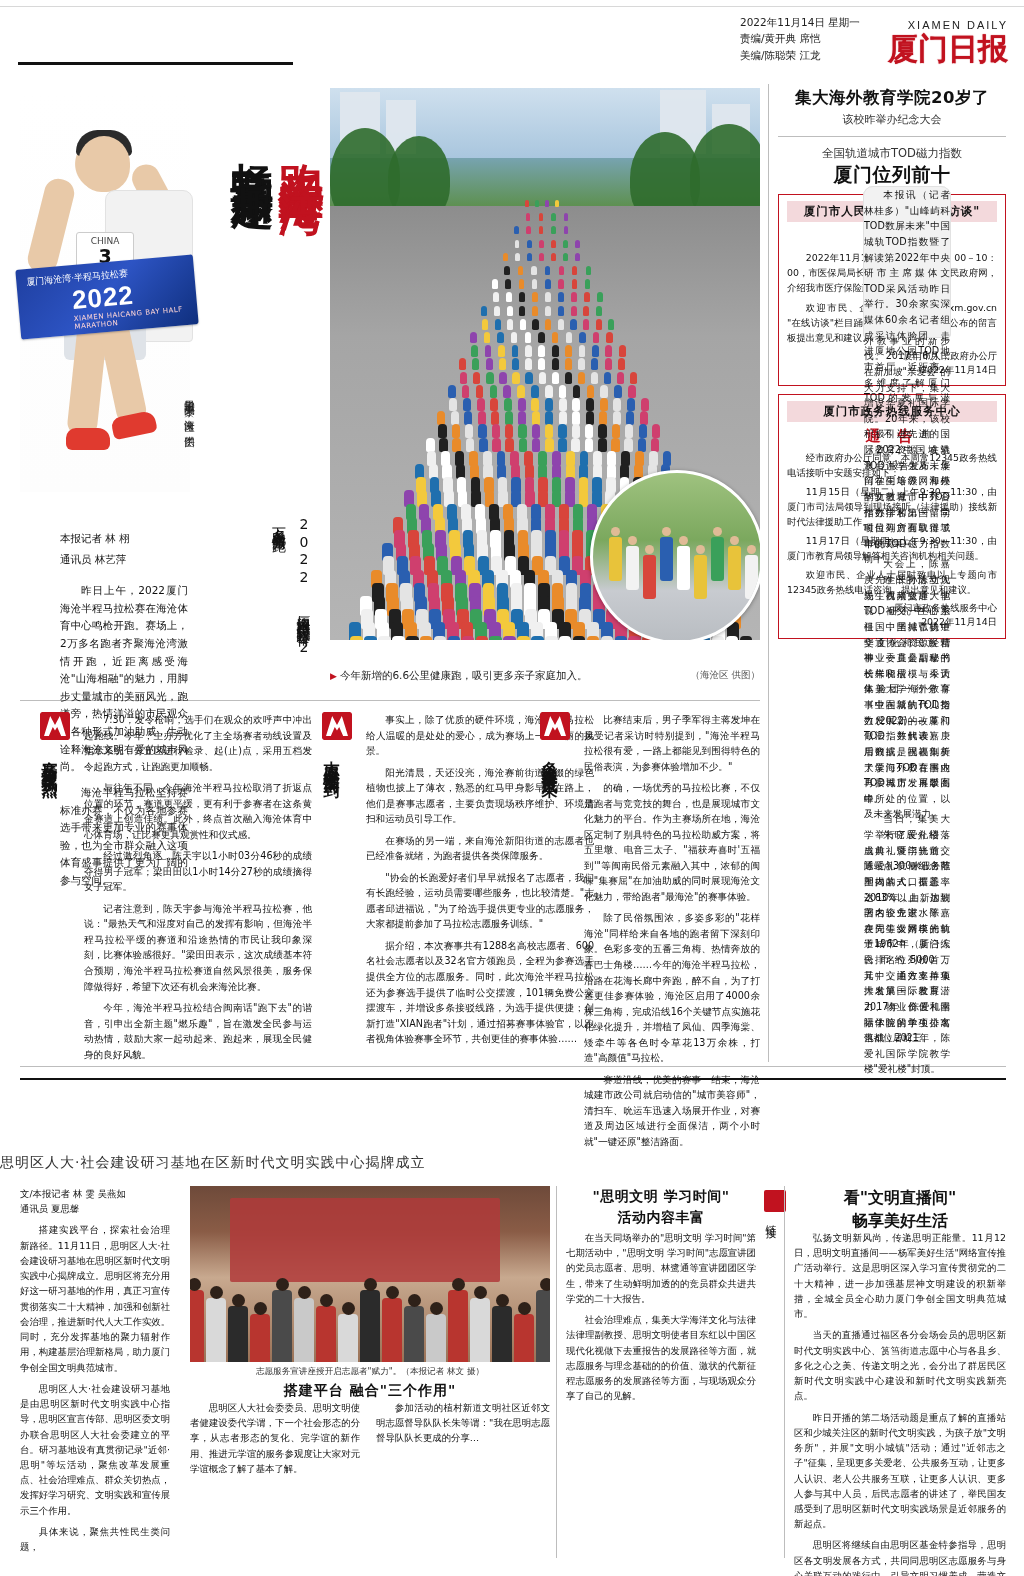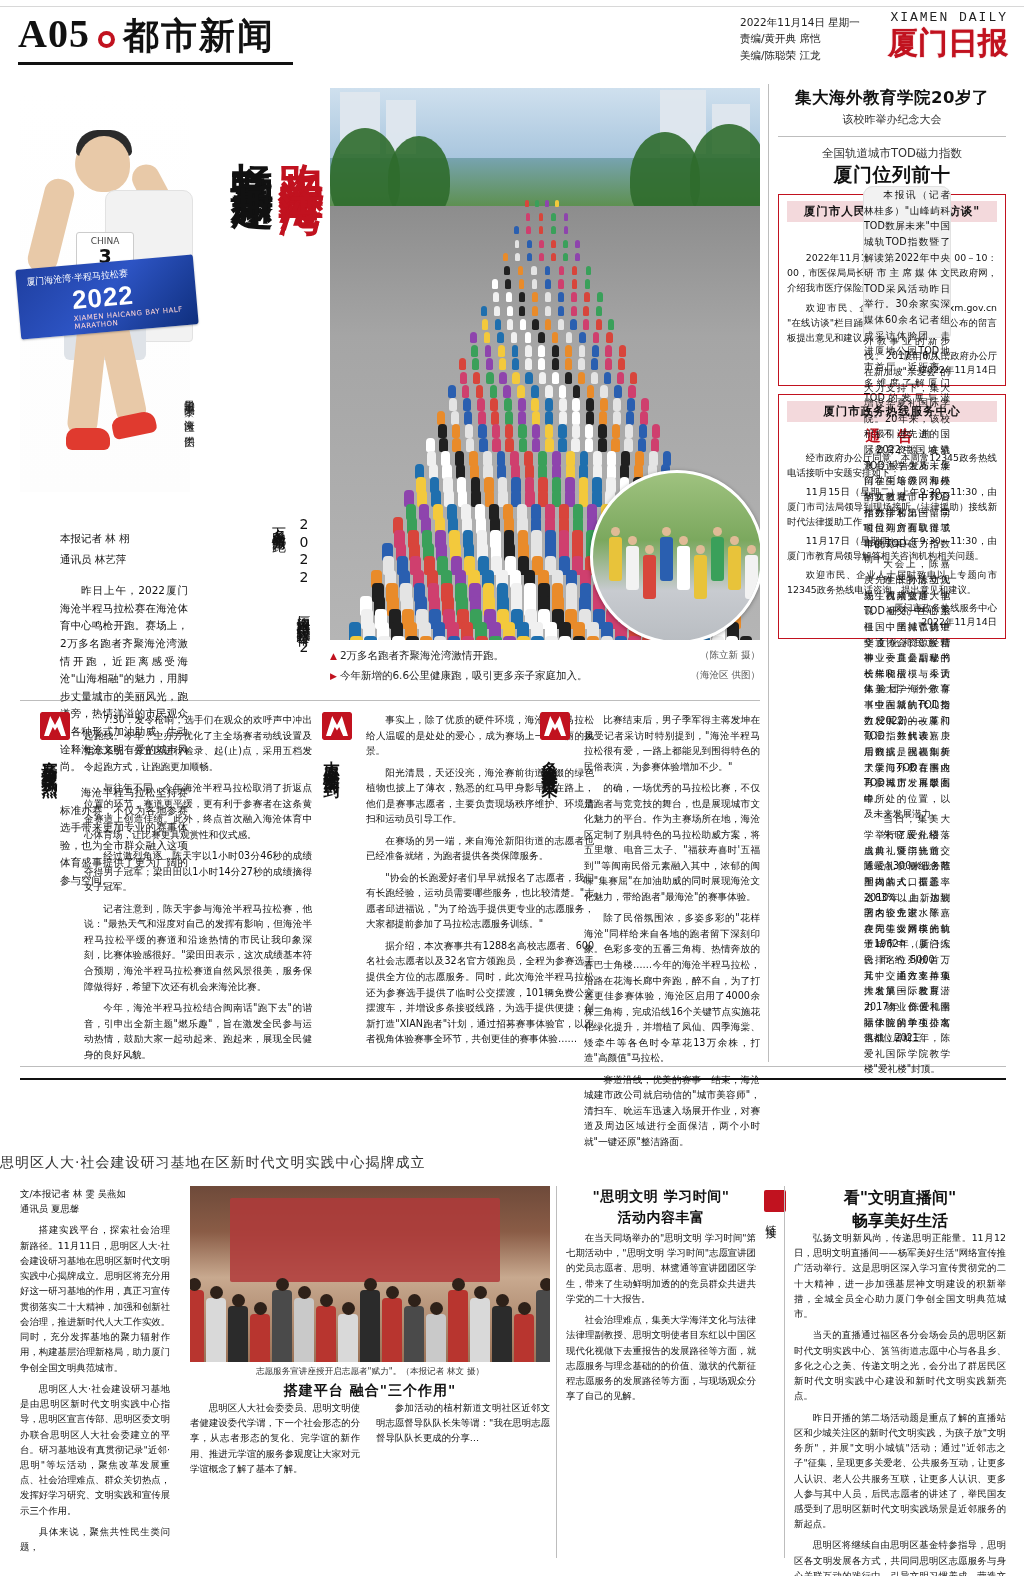--- a/index.html
+++ b/index.html
@@ -16,21 +16,21 @@
   
   .masthead{position:absolute;left:0;top:0;width:1024px;height:72px;}
   .mast-left{position:absolute;left:18px;top:14px;display:flex;align-items:flex-end;gap:6px;}
   .mast-a05{font-family:"Liberation Serif",serif;font-size:40px;font-weight:bold;letter-spacing:1px;color:#111;line-height:1;}
   .mast-dot{width:17px;height:17px;border-radius:50%;background:#c1121f;display:inline-block;margin:0 2px 6px 2px;position:relative;}
   .mast-dot:after{content:"";position:absolute;left:4px;top:4px;width:9px;height:9px;border-radius:50%;background:#fff;}
   .mast-section{font-family:"DejaVu Sans",sans-serif;font-size:36px;font-weight:bold;color:#111;line-height:1;letter-spacing:2px;}
   .mast-rule{position:absolute;left:18px;top:62px;width:275px;height:3px;background:#111;}
   .mast-mid{position:absolute;left:740px;top:14px;font-family:"DejaVu Sans",sans-serif;font-size:10.5px;color:#222;line-height:1.55;text-align:left;}
   .mast-right{position:absolute;right:16px;top:10px;text-align:right;}
-  .mast-en{font-family:Liberation Mono, monospace;font-size:13px;letter-spacing:2px;color:#222;}
+  .mast-en{font-family:Liberation Sans, sans-serif;font-size:11px;letter-spacing:2px;color:#222;margin-top:9px;}
   .mast-logo{font-family:"DejaVu Sans",sans-serif;font-size:30px;font-weight:bold;color:#c1121f;letter-spacing:0px;line-height:1.05;margin-top:2px;
     text-shadow:0 0 1px #c1121f;}
   .mast-topline{position:absolute;left:0;top:6px;width:1024px;height:0;border-top:1px solid #d8d8d8;}
 
   
   .vrule{position:absolute;width:1px;background:#bdbdbd;}
   .hrule{position:absolute;height:1px;background:#bdbdbd;}
 
   
   .runner{position:absolute;left:20px;top:92px;width:170px;height:420px;}
@@ -156,25 +156,20 @@
   .bright-h{position:absolute;left:794px;top:1186px;width:212px;text-align:center;
     font-family:"DejaVu Sans",sans-serif;font-size:16px;font-weight:bold;color:#111;line-height:1.45;}
 </style>
 </head>
 <body>
 
 <div class="page">
 
   <div class="masthead">
     <div class="mast-topline"></div>
-    <div class="mast-left">
-      <span class="mast-a05">A05</span>
-      <span class="mast-dot"></span>
-      <span class="mast-section">都市新闻</span>
-    </div>
     <div class="mast-rule"></div>
     <div class="mast-mid">
       <div>2022年11月14日 星期一</div>
       <div>责编/黄开典 席恺</div>
       <div>美编/陈聪荣 江龙</div>
     </div>
     <div class="mast-right">
       <div class="mast-en">XIAMEN DAILY</div>
       <div class="mast-logo">厦门日报</div>
     </div>
@@ -802,23 +797,20 @@
           <div class="mp-inset-p" style="left:103px;top:72px;width:9px;height:9px;border-radius:50%;background:#e0bb96;"></div>
           <div class="mp-inset-p" style="left:118px;top:64px;width:13px;height:44px;background:#3aa05a;"></div>
           <div class="mp-inset-p" style="left:120px;top:54px;width:9px;height:9px;border-radius:50%;background:#e0bb96;"></div>
           <div class="mp-inset-p" style="left:135px;top:73px;width:13px;height:44px;background:#e8c33a;"></div>
           <div class="mp-inset-p" style="left:137px;top:63px;width:9px;height:9px;border-radius:50%;background:#e0bb96;"></div>
           <div class="mp-inset-p" style="left:152px;top:82px;width:13px;height:44px;background:#f2f2f2;"></div>
           <div class="mp-inset-p" style="left:154px;top:72px;width:9px;height:9px;border-radius:50%;background:#e0bb96;"></div>
         </div>
     </div>
   </div>
-  <div class="cap1">
-    <span class="cap-tri">▲</span><span>2万多名跑者齐聚海沧湾激情开跑。</span><span class="cap-src">（陈立新 摄）</span>
-  </div>
   <div class="cap2">
     <span class="cap-tri">▶</span><span>今年新增的6.6公里健康跑，吸引更多亲子家庭加入。</span><span class="cap-src">（海沧区 供图）</span>
   </div>
 
   <div class="byline">
     <div class="b1">本报记者 林 栩</div>
     <div>通讯员 林艺萍</div>
   </div>
   <div class="lead-body" id="lead-body">
       <p>昨日上午，2022厦门海沧半程马拉松赛在海沧体育中心鸣枪开跑。赛场上，2万多名跑者齐聚海沧湾激情开跑，近距离感受海沧"山海相融"的魅力，用脚步丈量城市的美丽风光，跑道旁，热情洋溢的市民观众用各种形式加油助威，生动诠释海沧文明有爱的城市风尚。</p>

